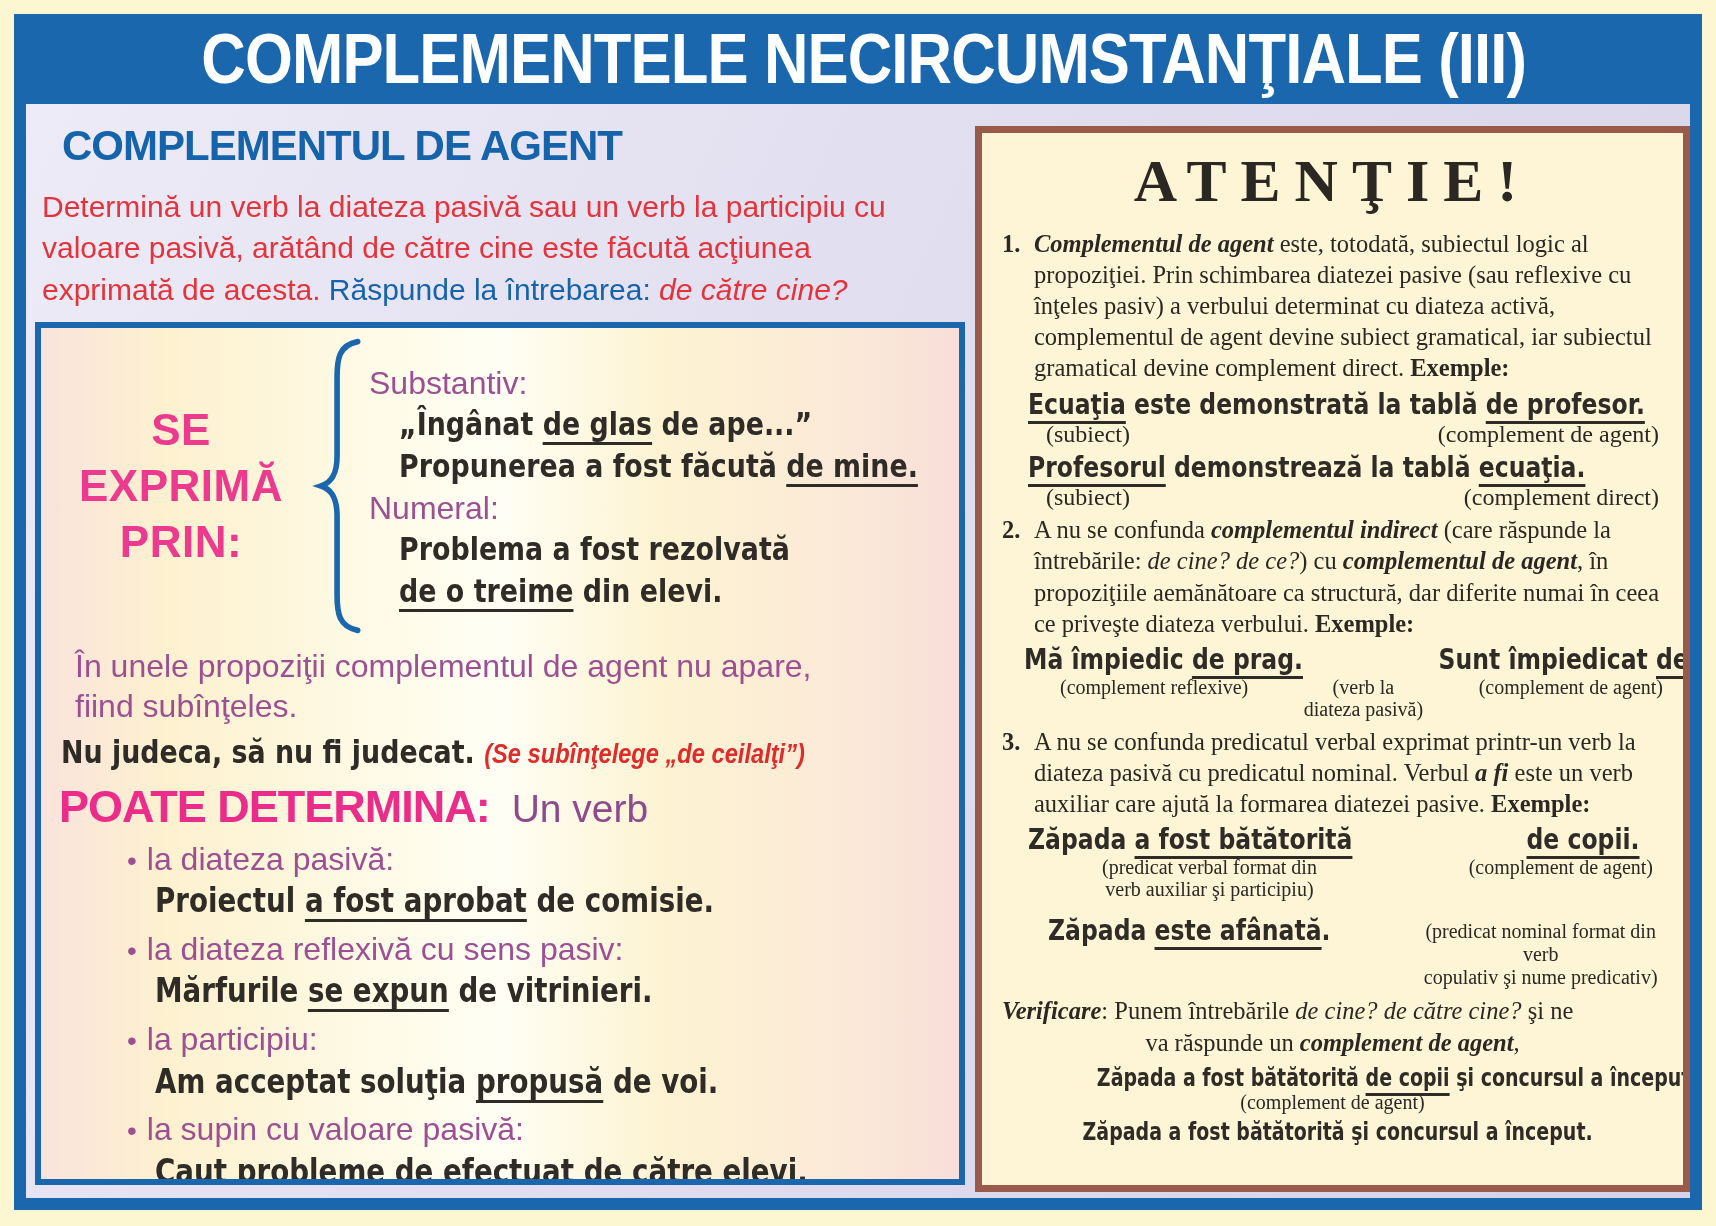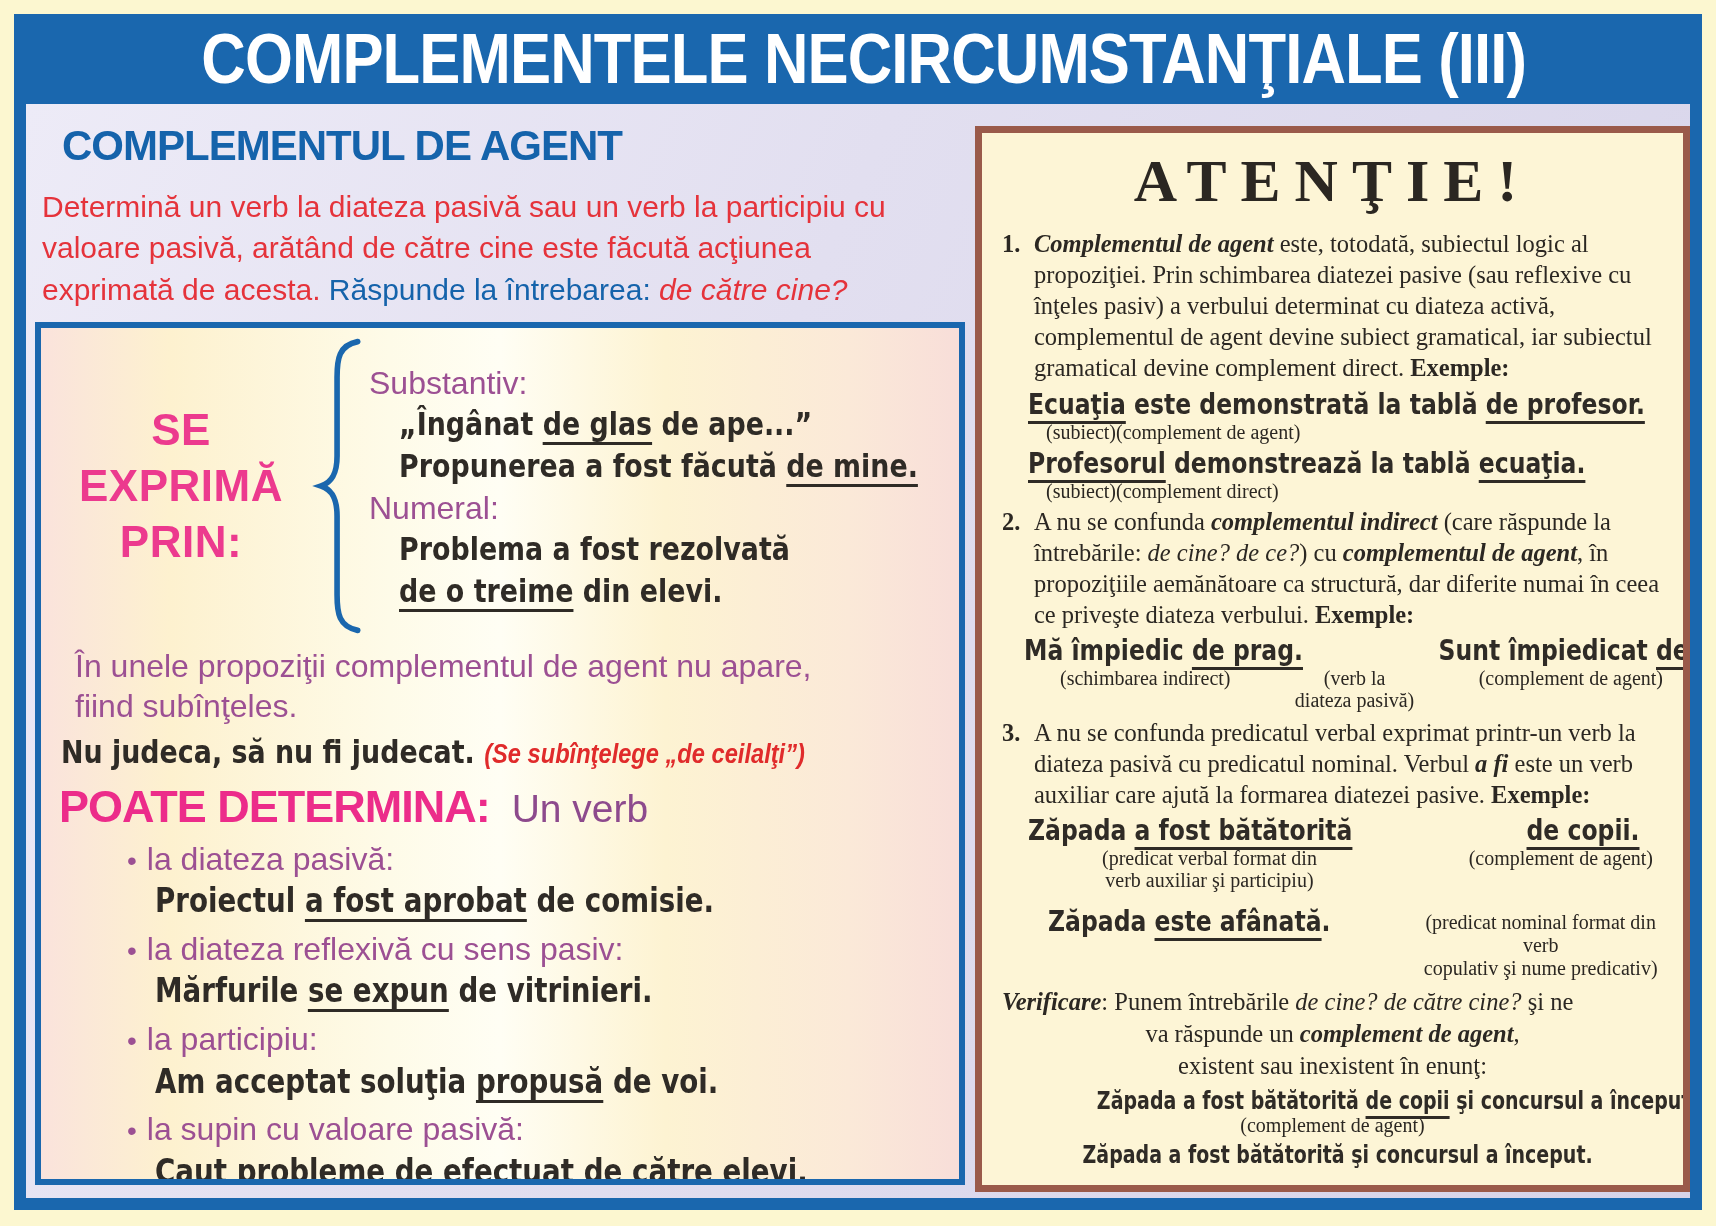--- a/index.html
+++ b/index.html
@@ -55,21 +55,21 @@
 
   
   .right-box { position:absolute; left:949px; top:22px; width:715px; height:1066px;
                border:7px solid #9a5a4a; background:#fdf5d6; padding:6px 20px 8px; overflow:hidden;
                font-family:"Liberation Serif", serif; color:#2b2722; }
   .atn-heading { text-align:center; font-size:60px; font-weight:bold; letter-spacing:14px; margin:8px 0 12px; }
   .atn-item { font-size:24.5px; line-height:1.27; position:relative; padding-left:32px; margin-bottom:4px; }
   .atn-num { position:absolute; left:0; top:0; font-weight:bold; }
 
   .atn-ex { margin:2px 0 0 26px; font-size:28px; }
-  .atn-labels { display:flex; justify-content:flex-start; font-size:20px; margin:0 4px 4px 44px; line-height:1.1; }
+  .atn-labels { display:flex; justify-content:space-between; font-size:24px; margin:0 4px 4px 44px; line-height:1.1; }
   .two-col { display:flex; justify-content:space-between; margin:4px 10px 0 22px; font-size:28px;gap:20px; }
   .three-labels { display:flex; justify-content:space-between; font-size:20px; margin:0 0 6px 58px; line-height:1.1; }
   .prelines { white-space:pre-line; text-align:center; }
 
   .ex3-row { display:flex; margin:2px 24px 0 26px; font-size:28px; }
   .ex3-right { margin-left:auto; }
   .ex3-labels { display:flex; font-size:20px; margin:0 10px 4px 100px; line-height:1.1; }
   .ex3-label-right { margin-left:auto; }
   .afanata-row { display:flex; align-items:flex-start; margin:14px 0 4px 46px; }
   .afanata-label { font-size:20px; margin-left:34px; padding-top:6px; line-height:1.15; }
@@ -159,21 +159,21 @@
 
       <div class="atn-item">
         <span class="atn-num">2.</span>
         <span><span>A nu se confunda </span><span class="seg-bi">complementul indirect</span><span> (care răspunde la întrebările: </span><span class="seg-i">de cine? de ce?</span><span>) cu </span><span class="seg-bi">complementul de agent</span><span>, în propoziţiile aemănătoare ca structură, dar diferite numai în ceea ce priveşte diateza verbului. </span><span class="seg-b">Exemple:</span></span>
       </div>
       <div class="two-col hw">
         <span class="sqz"><span>Mă împiedic </span><span class="seg-u">de prag.</span></span>
         <span class="sqz-r"><span>Sunt împiedicat </span><span class="seg-u">de prag.</span></span>
       </div>
       <div class="three-labels">
-        <span>(schimbarea indirect)</span>
+        <span>(complement reflexive)</span>
         <span class="prelines">(verb la
 diateza pasivă)</span>
         <span>(complement de agent)</span>
       </div>
 
       <div class="atn-item">
         <span class="atn-num">3.</span>
         <span><span>A nu se confunda predicatul verbal exprimat printr-un verb la diateza pasivă cu predicatul nominal. Verbul </span><span class="seg-bi">a fi</span><span> este un verb auxiliar care ajută la formarea diatezei pasive. </span><span class="seg-b">Exemple:</span></span>
       </div>
       <div class="ex3-row hw">
@@ -187,21 +187,20 @@
       </div>
       <div class="afanata-row">
         <span class="hw" style="font-size:28px;"><span class="sqz"><span>Zăpada </span><span class="seg-u">este afânată</span><span>.</span></span></span>
         <span class="afanata-label prelines">(predicat nominal format din verb
 copulativ şi nume predicativ)</span>
       </div>
 
       <div class="verif">
         <div><span class="seg-bi">Verificare</span><span>: Punem întrebările </span><span class="seg-i">de cine? de către cine?</span><span> şi ne</span></div>
         <div class="verif-l2"><span>va răspunde un </span><span class="seg-bi">complement de agent</span><span>,</span></div>
-        <div class="verif-l3">existent sau inexistent în enunţ:</div>
       </div>
 
       <div class="fin hw it"><span class="sqz-fin"><span>Zăpada a fost bătătorită </span><span class="seg-u">de copii</span><span> şi concursul a început.</span></span></div>
       <div class="fin-label">(complement de agent)</div>
       <div class="fin hw it"><span class="sqz-fin">Zăpada a fost bătătorită  şi concursul a început.</span></div>
     </div>
 
   </div>
 </div>
 

